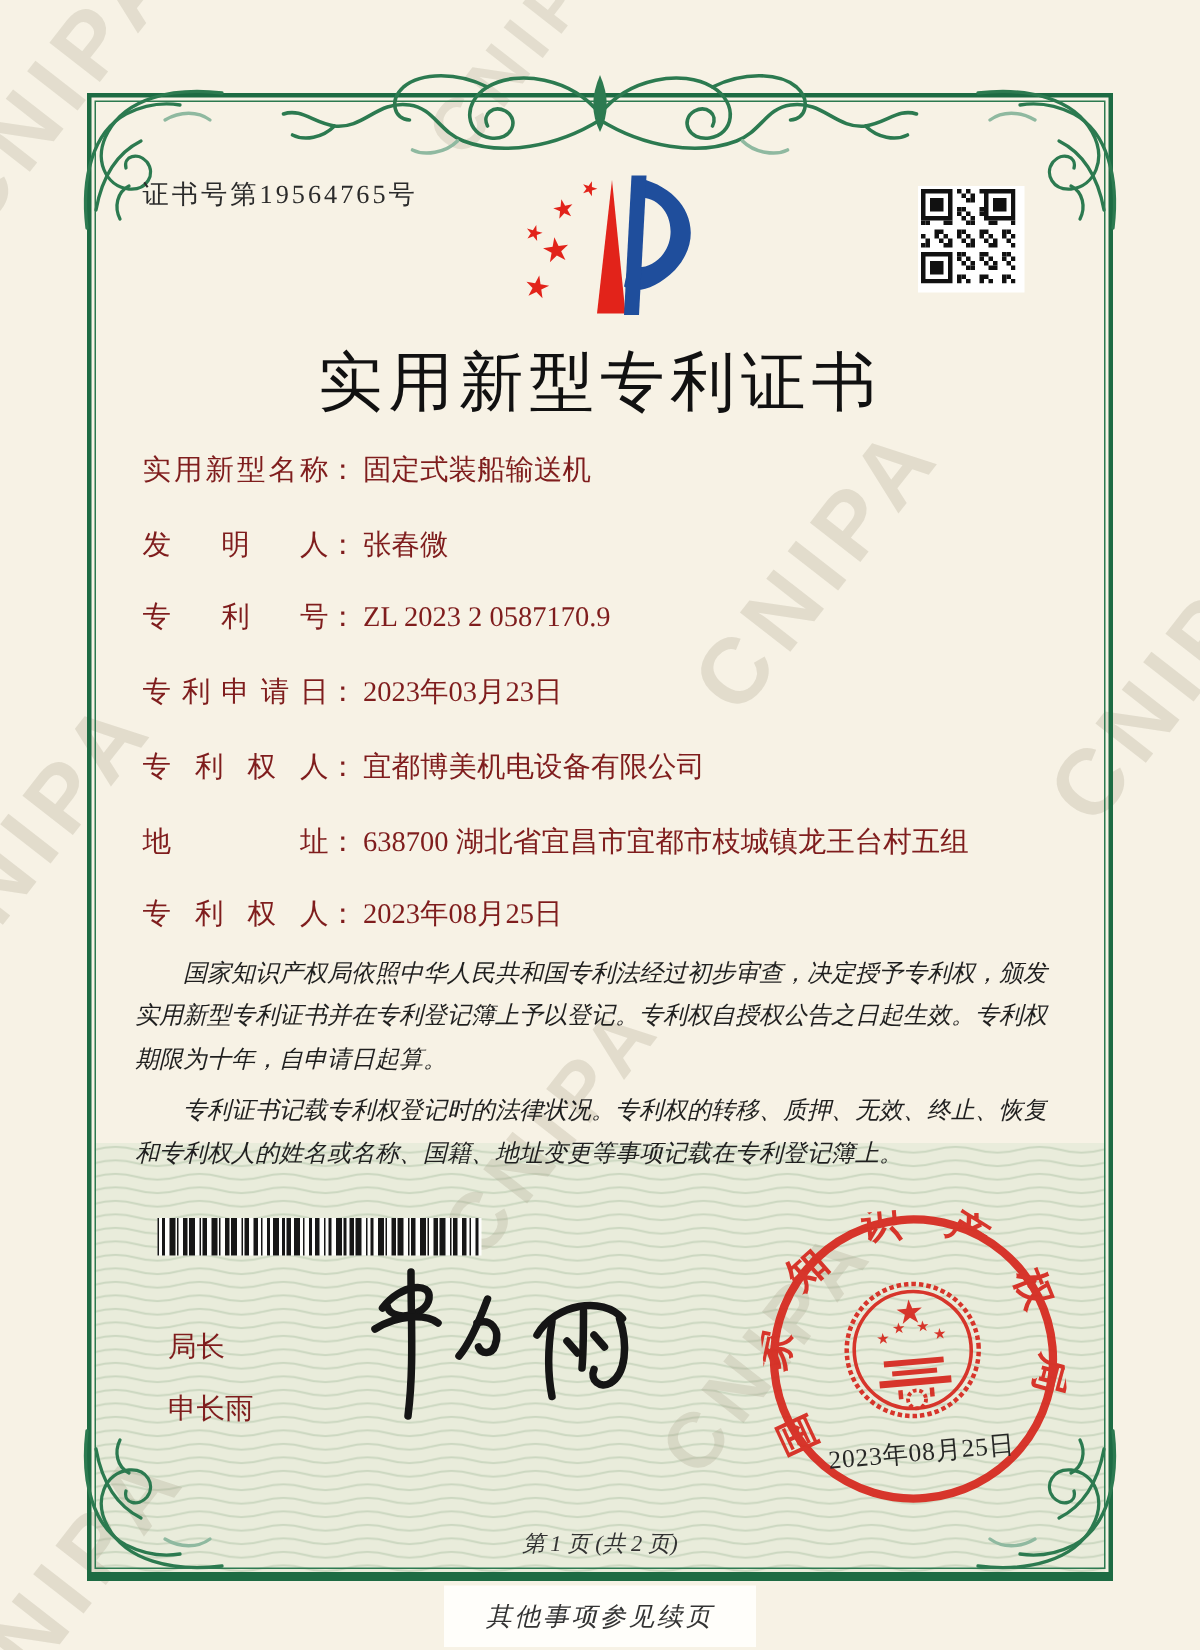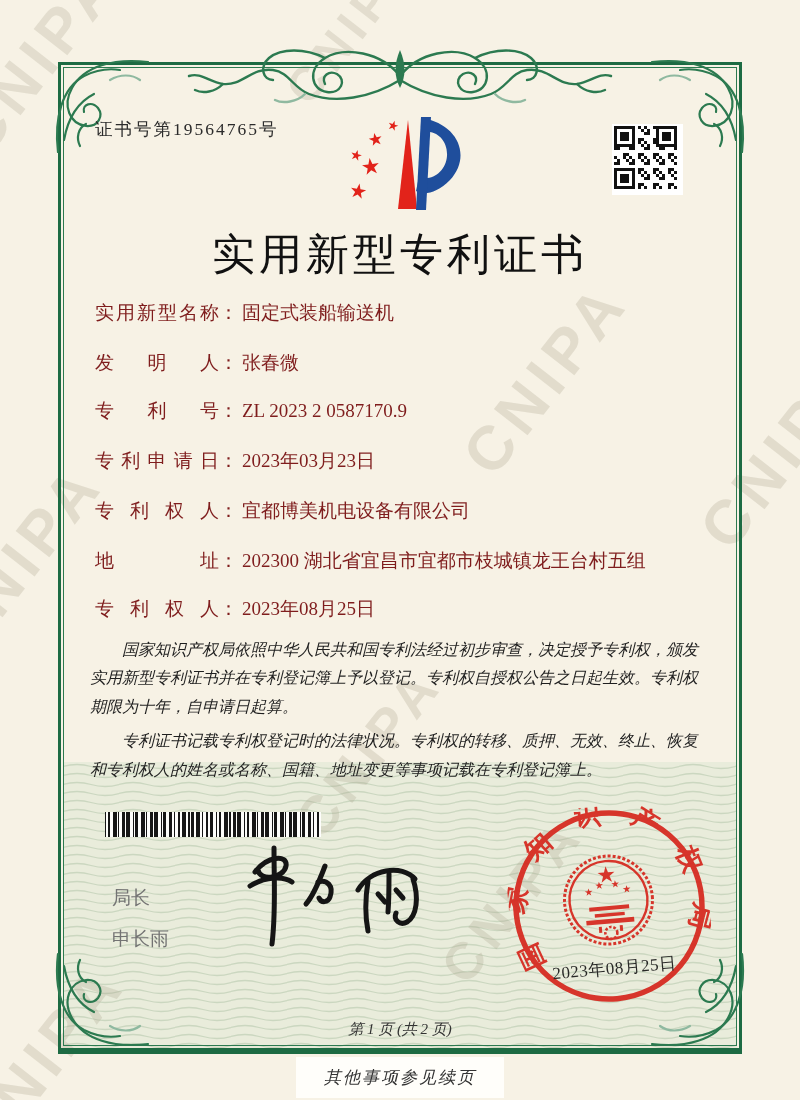--- a/index.html
+++ b/index.html
@@ -53,21 +53,21 @@
   .grant-number{ position:absolute; left:310px; top:0; }
   .paras{
     position:absolute; left:90px; top:636px; width:622px;
     font-size:16px; font-style:italic; line-height:1.78; color:#1f1f1f;
   }
   .paras p{ margin:0 0 6px 0; text-indent:2em; }
   
   .barcode{ position:absolute; left:105px; top:812px; width:216px; height:25px; background:#fdfdfb; display:flex; align-items:stretch; }
   .barcode .bar{ background:#161616; }
   .barcode .gap{ background:transparent; }
-  .official{ position:absolute; left:112px; top:885px; font-family:"Liberation Sans","DejaVu Sans",sans-serif; font-size:19px; color:#737373; }
+  .official{ position:absolute; left:112px; top:885px; font-family:"Liberation Sans","DejaVu Sans",sans-serif; font-size:19px; color:#7f1d1d; }
   .official div{ margin-bottom:15px; }
   .signature{ position:absolute; left:222px; top:842px; }
   .seal{ position:absolute; left:509px; top:806px; transform:rotate(-5deg); opacity:0.93; }
   .page-info{ position:absolute; left:0; top:1020px; width:100%; text-align:center; font-size:15px; color:#333;font-style:italic; }
   .cont-note{
     position:absolute; left:50%; top:1057px; transform:translateX(-50%);
     background:#fffefa; padding:9px 28px; white-space:nowrap;
     font-size:17px; font-style:italic; letter-spacing:2px; color:#333;
   }
 </style>
@@ -264,21 +264,21 @@
     <div class="field-row" style="top:398px;">
       <span class="field-label">专利号</span><span class="field-colon">：</span><span>ZL 2023 2 0587170.9</span>
     </div>
     <div class="field-row" style="top:448px;">
       <span class="field-label">专利申请日</span><span class="field-colon">：</span><span>2023年03月23日</span>
     </div>
     <div class="field-row" style="top:498px;">
       <span class="field-label">专利权人</span><span class="field-colon">：</span><span>宜都博美机电设备有限公司</span>
     </div>
     <div class="field-row" style="top:548px;">
-      <span class="field-label">地址</span><span class="field-colon">：</span><span>202300 湖北省宜昌市宜都市枝城镇龙王台村五组</span>
+      <span class="field-label">地址</span><span class="field-colon">：</span><span>638700 湖北省宜昌市宜都市枝城镇龙王台村五组</span>
     </div>
     <div class="field-row" style="top:596px; width:620px;">
       <span>
         <span class="field-label">专利权人</span><span class="field-colon">：</span><span>2023年08月25日</span>
       </span>
     </div>
 
     <div class="paras">
       <p>国家知识产权局依照中华人民共和国专利法经过初步审查，决定授予专利权，颁发实用新型专利证书并在专利登记簿上予以登记。专利权自授权公告之日起生效。专利权期限为十年，自申请日起算。</p>
       <p>专利证书记载专利权登记时的法律状况。专利权的转移、质押、无效、终止、恢复和专利权人的姓名或名称、国籍、地址变更等事项记载在专利登记簿上。</p>

